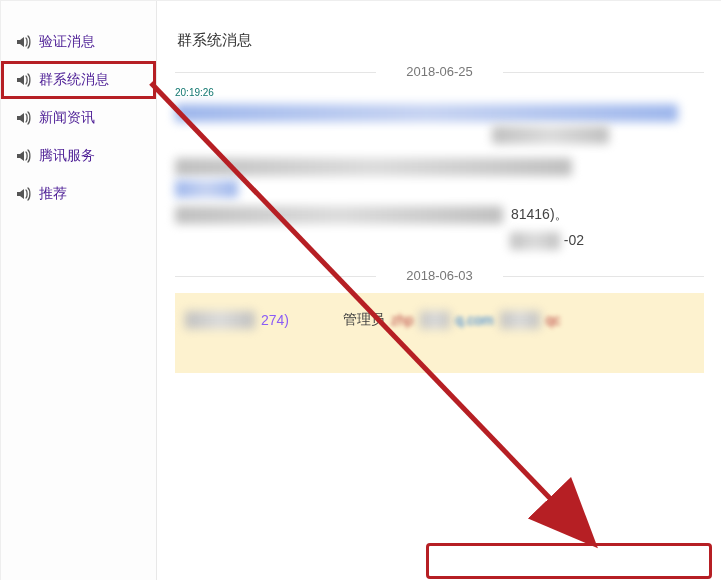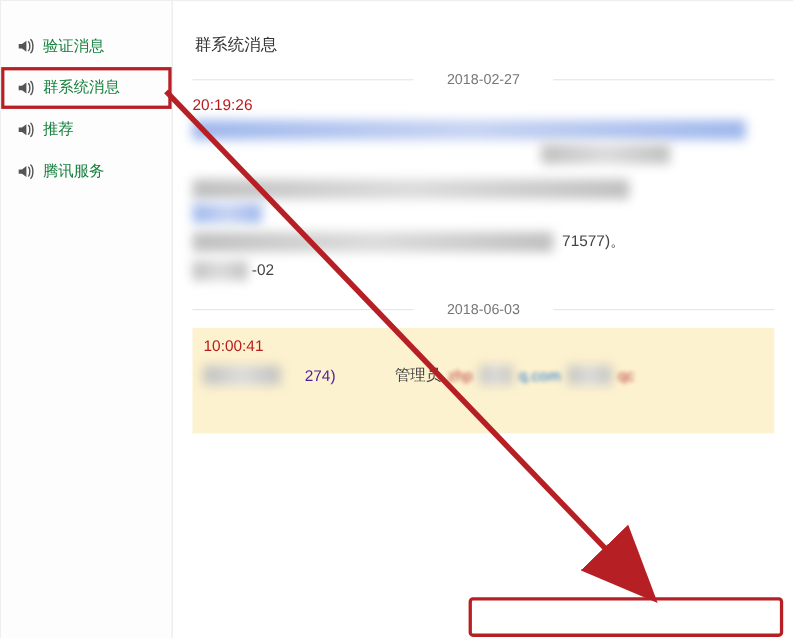--- a/index.html
+++ b/index.html
@@ -1,38 +1,38 @@
 <!DOCTYPE html>
 <html><head>
 <meta charset="utf-8">
 <style>
   html,body{margin:0;padding:0;font-family:"Microsoft YaHei","微软雅黑",Arial,sans-serif;font-size:14px;color:#333;background:#fff;}
   #app{position:relative;width:721px;height:580px;overflow:hidden;border:1px solid #eee;}
   .sidebar{position:absolute;left:0;top:0;width:155px;height:100%;background:#fdfdfd;border-right:1px solid #e8e8e8;padding-top:22px;}
-  .side-item{display:flex;align-items:center;padding:10px 14px;cursor:pointer;color:#15803d;}
+  .side-item{display:flex;align-items:center;padding:10px 14px;cursor:pointer;color:#4c1d95;}
   .side-item.active{outline:3px solid #b61f24;outline-offset:-3px;}
   .side-item .icon{margin-right:8px;}
   .speaker-icon svg{display:block;}
   .main{position:absolute;left:156px;top:0;right:0;height:100%;padding:12px 18px 0 18px;box-sizing:border-box;overflow:hidden;}
   .page-title{font-size:15px;margin:18px 0 14px 2px;color:#333;}
   .date-divider{position:relative;text-align:center;color:#777;font-size:13px;margin:10px 0 6px 0;}
   .date-divider::before,.date-divider::after{content:"";position:absolute;top:50%;width:38%;height:1px;background:#e5e5e5;}
   .date-divider::before{left:0;}
   .date-divider::after{right:0;}
   .msg{margin:8px 0 14px 0;}
-  .msg-time{color:#b91c1c;font-size:14px;margin-bottom:6px;}
+  .msg-time{color:#0f766e;font-size:10px;margin-bottom:6px;}
   .blur-block{filter:blur(5px);-webkit-filter:blur(5px);border-radius:2px;}
   .line{height:18px;margin:4px 0;background:linear-gradient(90deg,#d9d9d9 0%,#eaeaea 50%,#d9d9d9 100%);}
   .line.blue{background:linear-gradient(90deg,#9db6ec 0%,#c6d3f2 50%,#9db6ec 100%);}
   .line.dark{background:linear-gradient(90deg,#bfbfbf 0%,#dcdcdc 50%,#bfbfbf 100%);}
   .row{display:flex;gap:8px;}
   .clear-txt{color:#444;}
   .highlight-band{background:#fdf2cf;padding:8px 10px 40px 10px;margin-top:10px;}
   .admin-line{color:#444;}
-  .admin-line .num{color:#4c1d95;margin-left:16px;}
+  .admin-line .num{color:#8b5cf6;}
   .admin-line .lbl{color:#404040;margin-left:48px;}
   .admin-line .link1{color:#b63a3a;filter:blur(2px);}
   .admin-line .link2{color:#1f76d4;filter:blur(2px);}
   .admin-line .link3{color:#b63a3a;filter:blur(2px);}
   .arrow-svg{position:absolute;left:0;top:0;pointer-events:none;}
   .target-box{position:absolute;left:425px;top:542px;width:280px;height:30px;border:3px solid #b61f24;border-radius:4px;pointer-events:none;}
 </style>
 </head>
 <body>
 
@@ -57,63 +57,71 @@
       </span>
       <span>群系统消息</span>
     </div>
     <div class="side-item">
       <span class="icon speaker-icon">
         <svg width="16" height="16" viewBox="0 0 16 16">
             <path d="M2 6v4h3l4 3V3L5 6H2z" fill="#555"></path>
             <path d="M11 4c1.5 1 1.5 7 0 8M13 2c2.5 2 2.5 10 0 12" stroke="#555" stroke-width="1.3" fill="none" stroke-linecap="round"></path>
           </svg>
       </span>
-      <span>推荐</span>
+      <span>新闻资讯</span>
     </div>
     <div class="side-item">
       <span class="icon speaker-icon">
         <svg width="16" height="16" viewBox="0 0 16 16">
             <path d="M2 6v4h3l4 3V3L5 6H2z" fill="#555"></path>
             <path d="M11 4c1.5 1 1.5 7 0 8M13 2c2.5 2 2.5 10 0 12" stroke="#555" stroke-width="1.3" fill="none" stroke-linecap="round"></path>
           </svg>
       </span>
       <span>腾讯服务</span>
     </div>
+    <div class="side-item">
+      <span class="icon speaker-icon">
+        <svg width="16" height="16" viewBox="0 0 16 16">
+            <path d="M2 6v4h3l4 3V3L5 6H2z" fill="#555"></path>
+            <path d="M11 4c1.5 1 1.5 7 0 8M13 2c2.5 2 2.5 10 0 12" stroke="#555" stroke-width="1.3" fill="none" stroke-linecap="round"></path>
+          </svg>
+      </span>
+      <span>推荐</span>
+    </div>
   </div>
 
   <div class="main">
     <div class="page-title">群系统消息</div>
 
-    <div class="date-divider"><span>2018-02-27</span></div>
+    <div class="date-divider"><span>2018-06-25</span></div>
 
     <div class="msg">
       <div class="msg-time">20:19:26</div>
       <div class="line blue blur-block" style="width:95%;"></div>
       <div class="line dark blur-block" style="width:22%;margin-left:60%;"></div>
     </div>
 
     <div class="msg">
       <div class="line dark blur-block" style="width:75%;"></div>
       <div class="line blue blur-block" style="width:12%;"></div>
       <div class="row" style="align-items:center;">
         <div class="line dark blur-block" style="flex:0 0 62%;"></div>
-        <span class="clear-txt">71577)。</span>
+        <span class="clear-txt">81416)。</span>
       </div>
-      <div style="padding-right:120px;">
+      <div style="text-align:right;padding-right:120px;">
         <span class="line dark blur-block" style="display:inline-block;width:50px;vertical-align:middle;"></span>
         <span class="clear-txt">-02</span>
       </div>
     </div>
 
 
 
     <div class="date-divider"><span>2018-06-03</span></div>
 
     <div class="highlight-band">
-      <div class="msg-time">10:00:41</div>
       <div class="admin-line" style="display:flex;gap:6px;align-items:center;margin-top:6px;">
         <span class="line dark blur-block" style="display:inline-block;width:70px;"></span>
         <span class="num">274)</span>
         <span class="lbl">管理员</span>
         <span class="link1">zhp</span>
         <span class="line dark blur-block" style="display:inline-block;width:30px;"></span>
         <span class="link2">q.com</span>
         <span class="line dark blur-block" style="display:inline-block;width:40px;"></span>
         <span class="link3">qc</span>
       </div>

